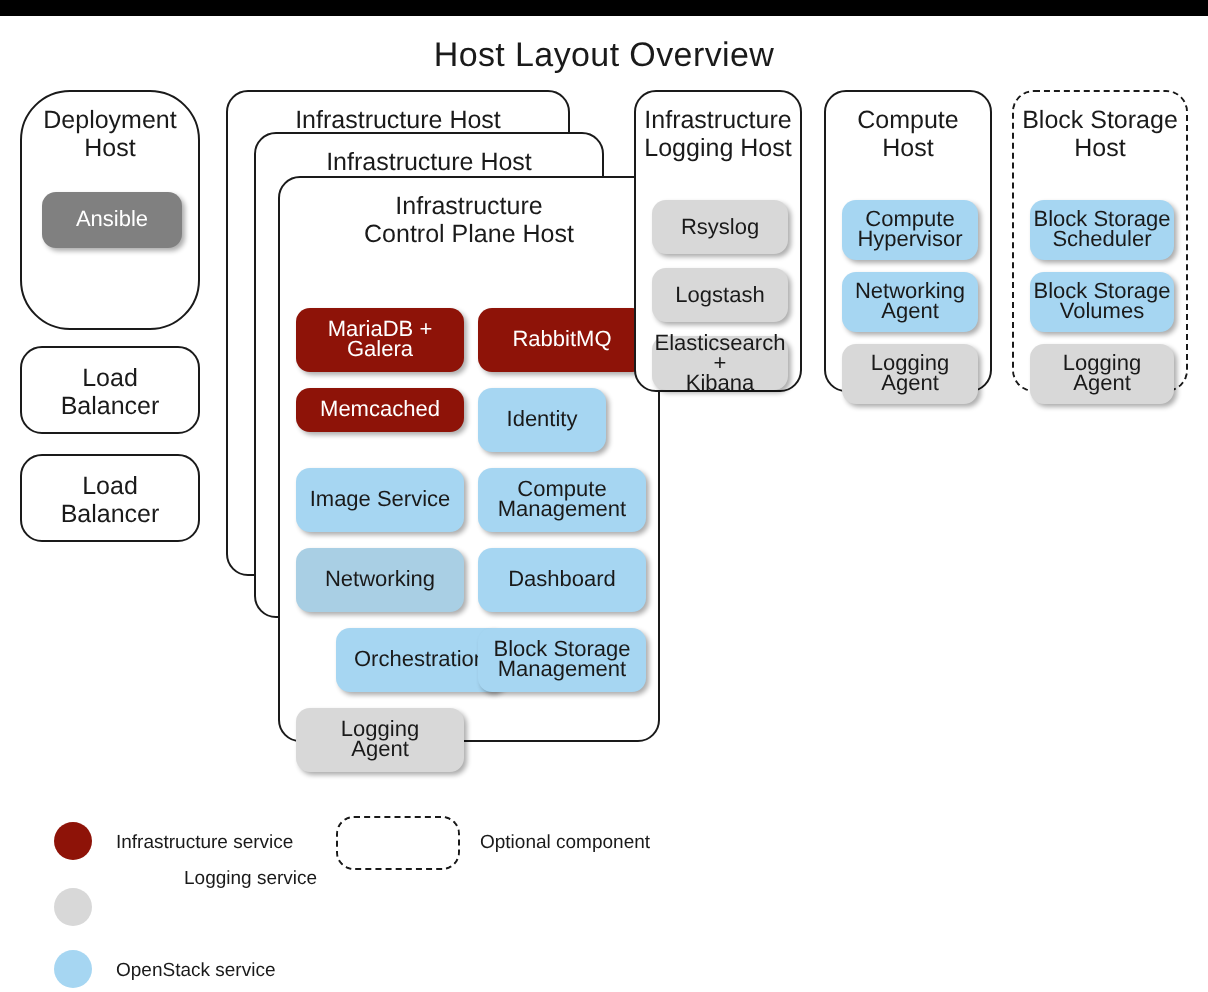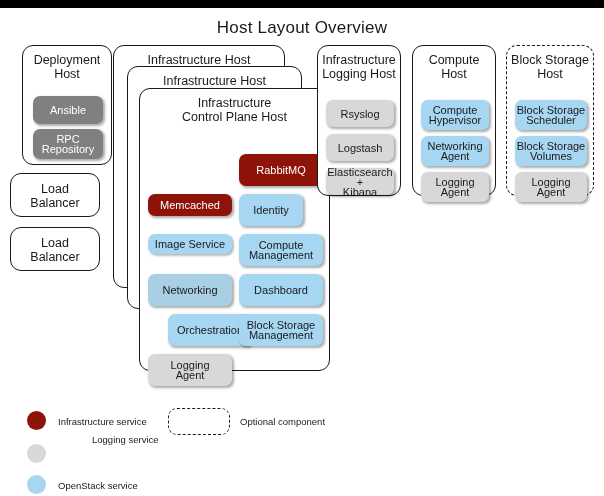--- a/index.html
+++ b/index.html
@@ -81,26 +81,24 @@
 </style>
 </head>
 <body>
 
 <div class="topbar"></div>
 
 <div class="canvas">
 
   <div class="page-title">Host Layout Overview</div>
 
-  <div class="host" style="left:22px;top:37px;width:90px;height:120px;">
+  <div class="host" style="left:10px;top:37px;width:90px;height:120px;border-radius:25px;">
     <div class="host-title">Deployment
 Host</div>
     <div class="svc logging-dark" style="left:10px;top:50px;width:70px;height:28px;">Ansible</div>
-    <div class="svc logging-dark" style="left:10px;top:83px;width:70px;height:30px;">RPC
-Repository</div>
   </div>
 
   <div class="host" style="left:10px;top:165px;width:90px;height:44px;">
     <div class="host-title" style="top:8px;">Load
 Balancer</div>
   </div>
 
   <div class="host" style="left:10px;top:219px;width:90px;height:44px;">
     <div class="host-title" style="top:8px;">Load
 Balancer</div>
@@ -111,22 +109,24 @@
   </div>
 
   <div class="host" style="left:127px;top:58px;width:175px;height:243px;">
     <div class="host-title">Infrastructure Host</div>
   </div>
 
   <div class="host" style="left:139px;top:80px;width:191px;height:283px;">
     <div class="host-title">Infrastructure
 Control Plane Host</div>
 
+    <div class="svc infra" style="left:8px;top:65px;width:84px;height:32px;">MariaDB +
+Galera</div>
     <div class="svc infra" style="left:8px;top:105px;width:84px;height:22px;">Memcached</div>
-    <div class="svc openstack" style="left:8px;top:145px;width:84px;height:20px;">Image Service</div>
+    <div class="svc openstack" style="left:8px;top:145px;width:84px;height:32px;">Image Service</div>
     <div class="svc openstack muted" style="left:8px;top:185px;width:84px;height:32px;">Networking</div>
     <div class="svc openstack" style="left:8px;top:225px;width:84px;height:32px;margin-left:20px;">Orchestration</div>
     <div class="svc logging" style="left:8px;top:265px;width:84px;height:32px;">Logging
 Agent</div>
 
     <div class="svc infra" style="left:99px;top:65px;width:84px;height:32px;">RabbitMQ</div>
     <div class="svc openstack" style="left:99px;top:105px;width:64px;height:32px;">Identity</div>
     <div class="svc openstack" style="left:99px;top:145px;width:84px;height:32px;">Compute
 Management</div>
     <div class="svc openstack" style="left:99px;top:185px;width:84px;height:32px;">Dashboard</div>

